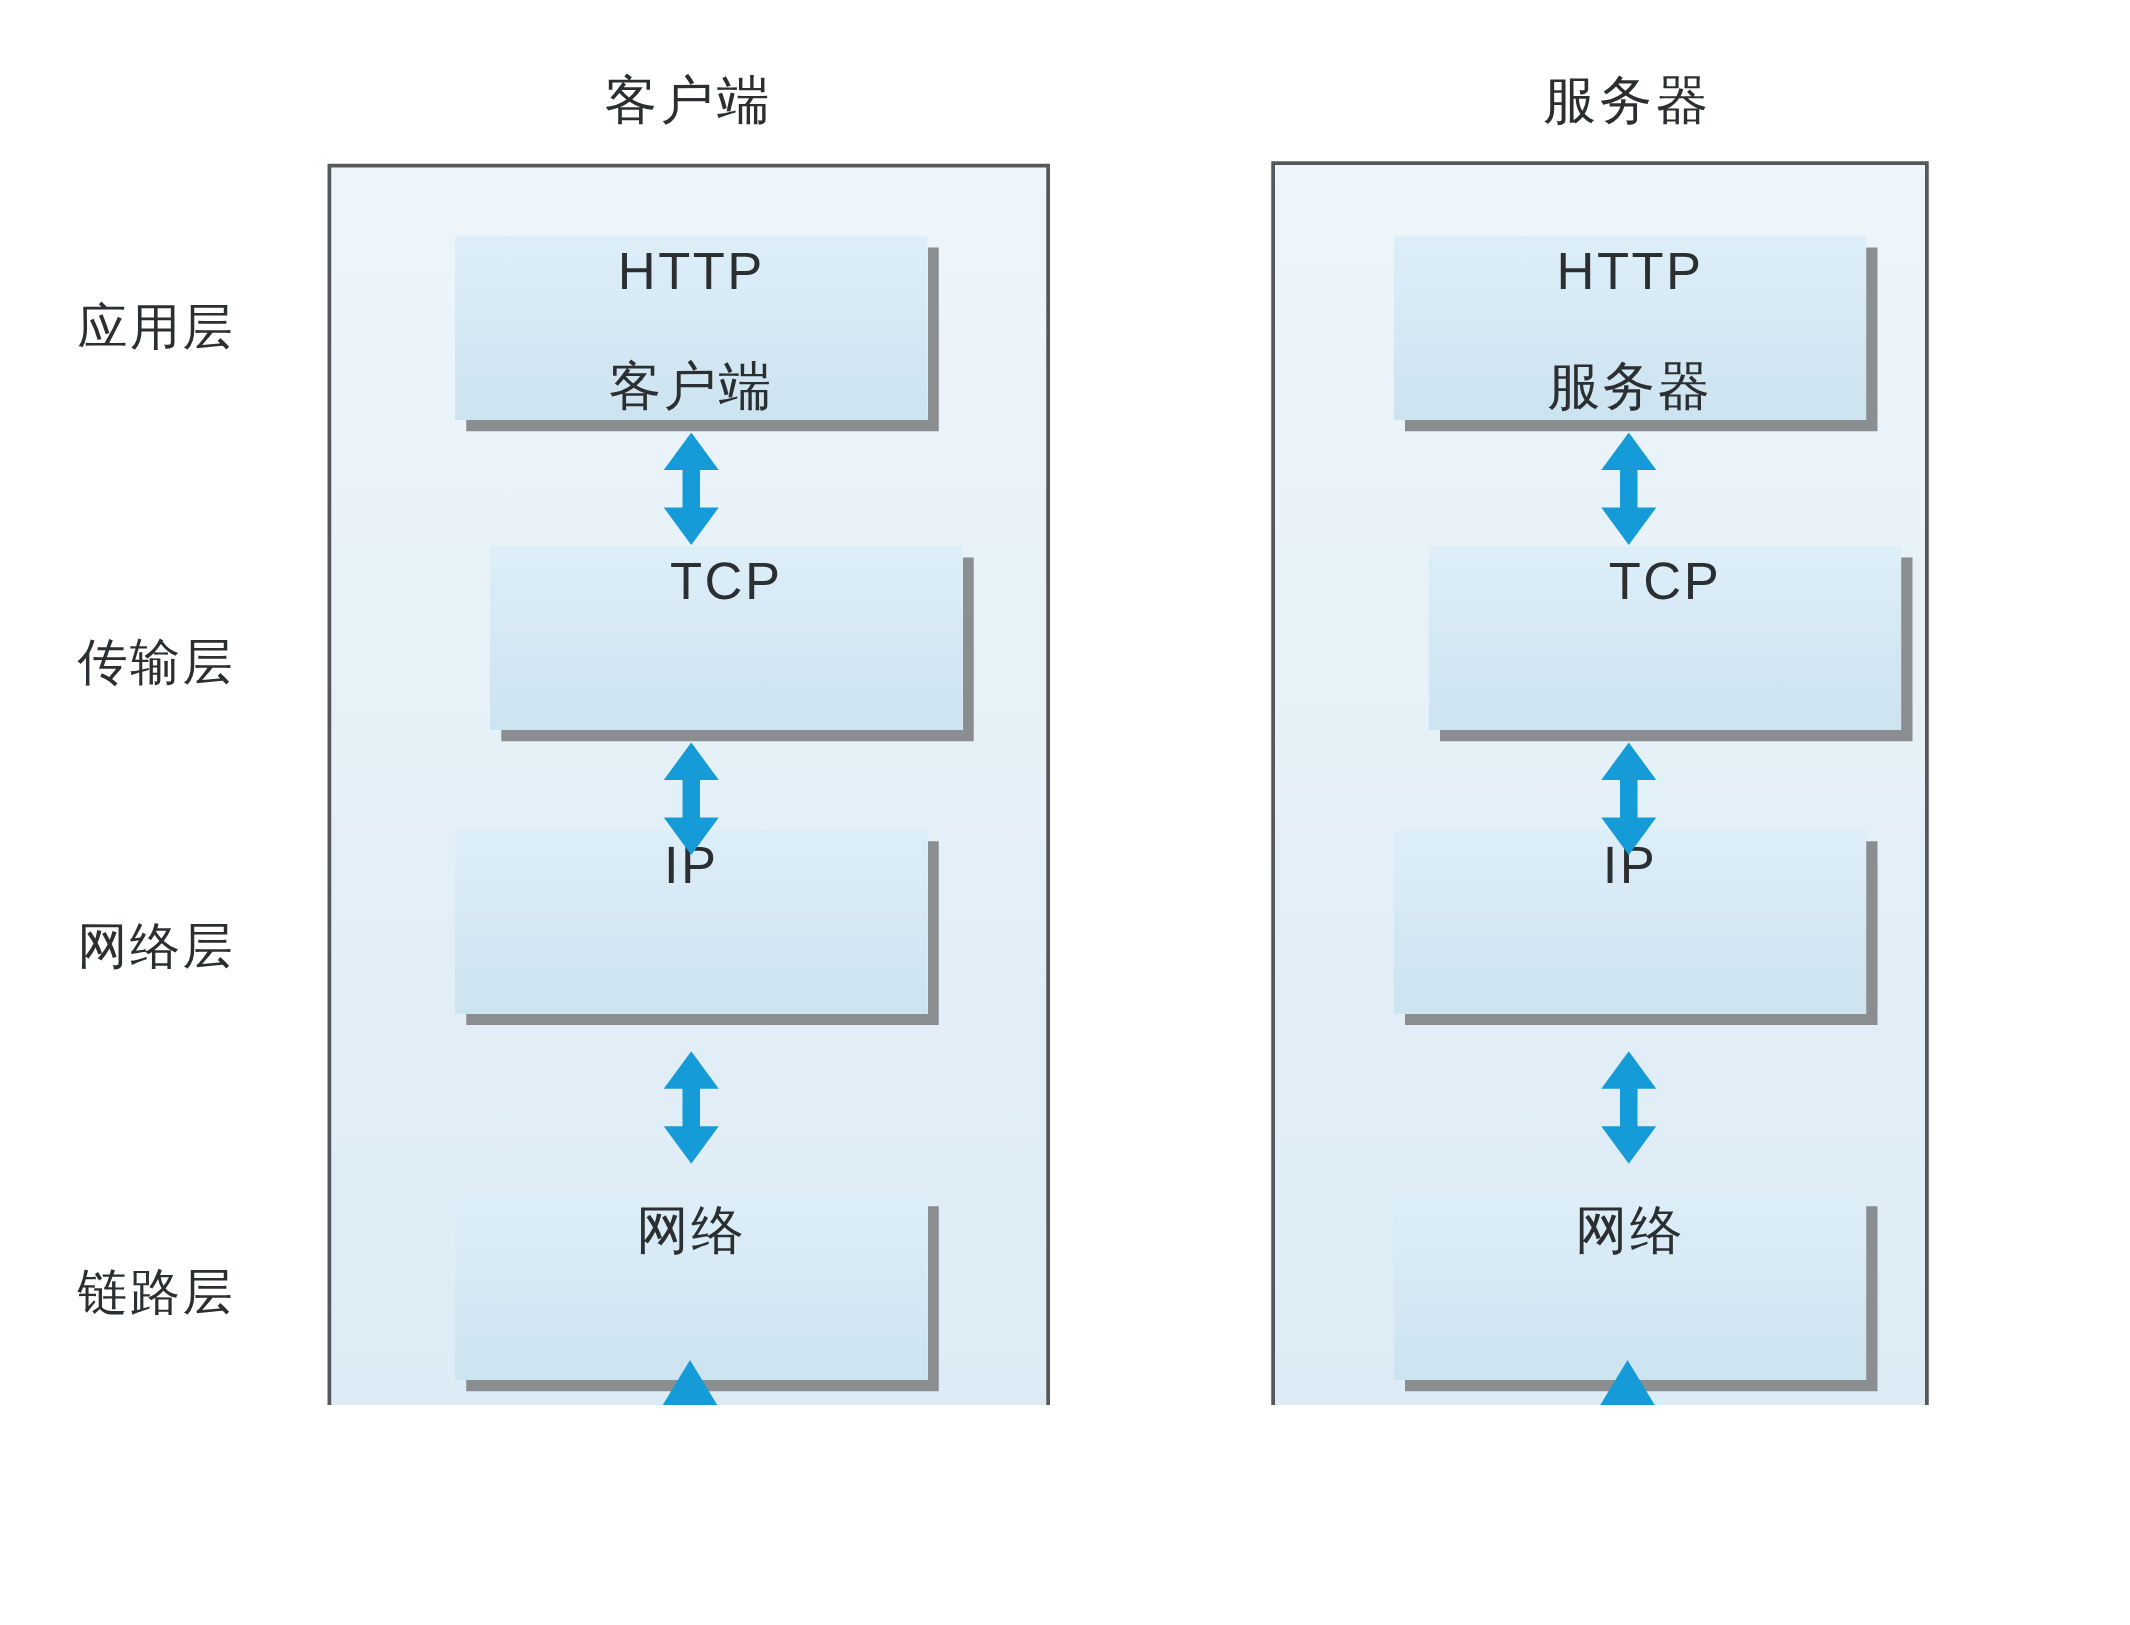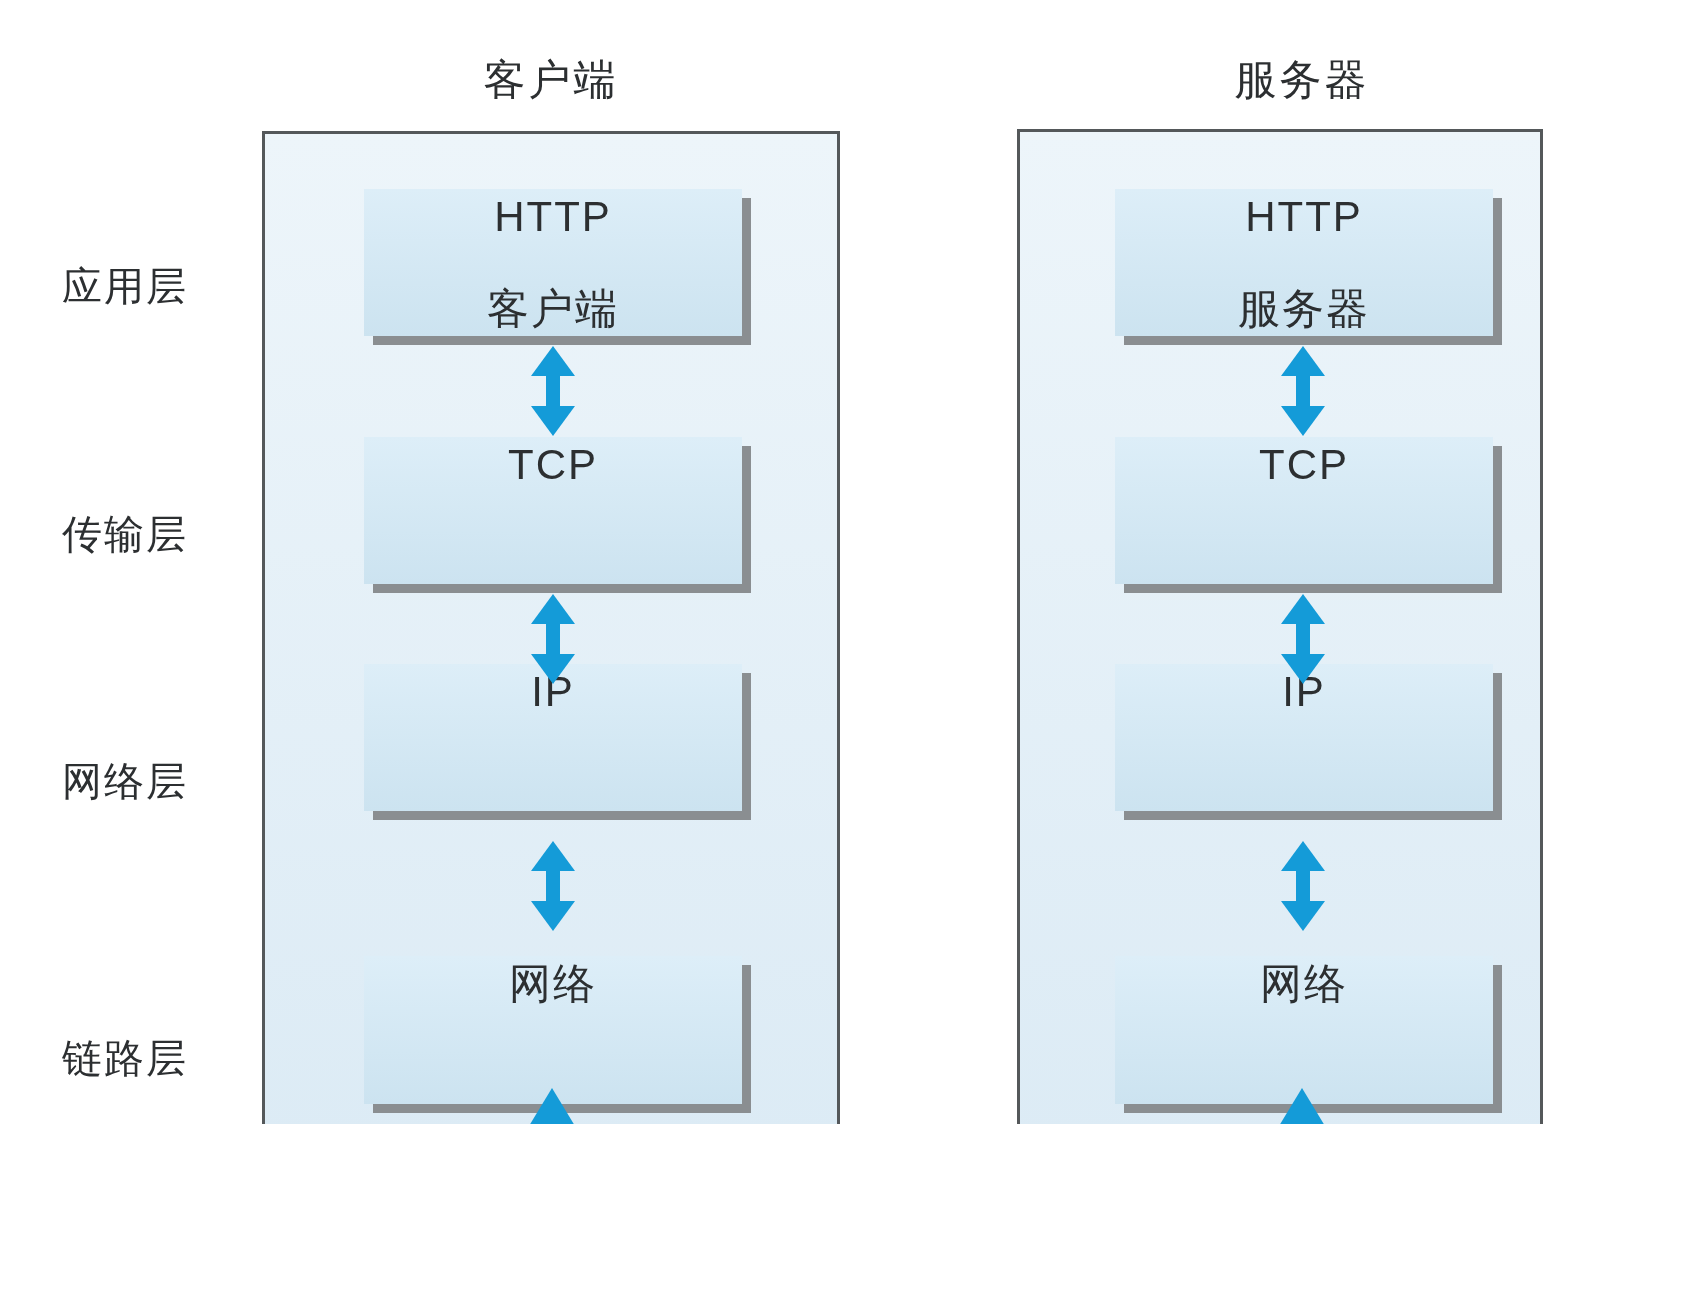--- a/index.html
+++ b/index.html
@@ -11,21 +11,21 @@
   .col-title {
     position:absolute; top:52px; height:56px; line-height:56px;
     font-size:42px; letter-spacing:3px; text-align:center;
     color:var(--text-dark,#2c2f31); z-index:2;
   }
   #client-title { left:381px; width:340px; }
   #server-title { left:1132px; width:340px; }
 
   .layer-label {
     position:absolute; left:62px; width:170px; height:52px; line-height:52px;
-    font-size:40px; letter-spacing:2px; color:var(--text-dark,#2c2f31); z-index:2;margin-top:24px;
+    font-size:40px; letter-spacing:2px; color:var(--text-dark,#2c2f31); z-index:2;
   }
 
   .stack-container {
     position:absolute; z-index:1;
     border:3px solid var(--container-border,#54585a);
     background:linear-gradient(180deg, var(--container-top,#edf5fa) 0%, var(--container-bottom,#dcebf5) 100%);
   }
   #client-container { left:262px; top:131px; width:572px; height:1008px; }
   #server-container { left:1017px; top:129px; width:520px; height:1010px; }
 
@@ -36,21 +36,21 @@
     box-shadow:9px 9px 0 0 var(--shadow-gray,#8a8e91);
     font-size:42px; line-height:1.32; letter-spacing:2px; text-align:center;
     color:var(--text-dark,#2c2f31);
     gap:34px;
   }
   .pbox .line { display:block; }
   .pbox .line:empty { display:none; }
   .col-client { left:364px; }
   .col-server { left:1115px; }
   .row-0 { top:189px; height:147px; }
-  .row-1 { top:437px; height:147px; }
+  .row-1 { top:437px; height:147px;margin-left:28px; }
   .row-2 { top:664px; height:147px; }
   .row-3 { top:956px; height:148px; }
 
   .v-arrow { position:absolute; z-index:3; width:46px; height:90px; }
   .va-left  { left:530px; }
   .va-right { left:1280px; }
   .va-gap-0 { top:346px; }
   .va-gap-1 { top:594px; }
   .va-gap-2 { top:841px; }
 
@@ -60,21 +60,21 @@
 </style>
 </head>
 <body>
 
 <div class="page">
 
   <div class="col-title" id="client-title">客户端</div>
   <div class="col-title" id="server-title">服务器</div>
 
   <div class="layer-label" style="top:236px">应用层</div>
-  <div class="layer-label" style="top:484px">传输层</div>
+  <div class="layer-label" style="top:504px">传输层</div>
   <div class="layer-label" style="top:731px">网络层</div>
   <div class="layer-label" style="top:1008px">链路层</div>
 
   <div class="stack-container" id="client-container"></div>
   <div class="stack-container" id="server-container"></div>
 
   <div class="pbox col-client row-0">
     <span class="line">HTTP</span>
     <span class="line">客户端</span>
   </div>

